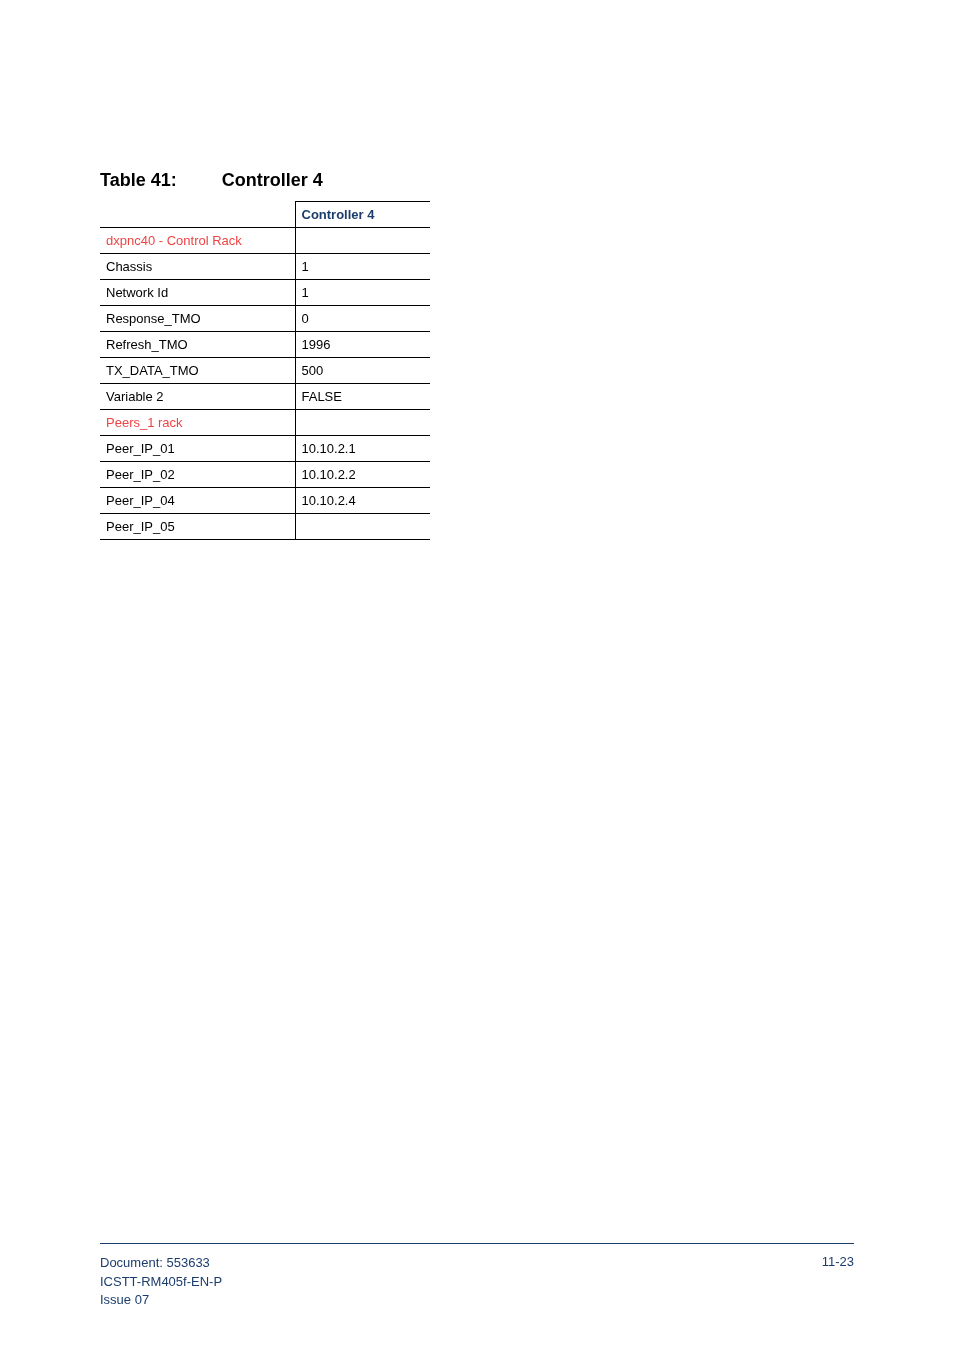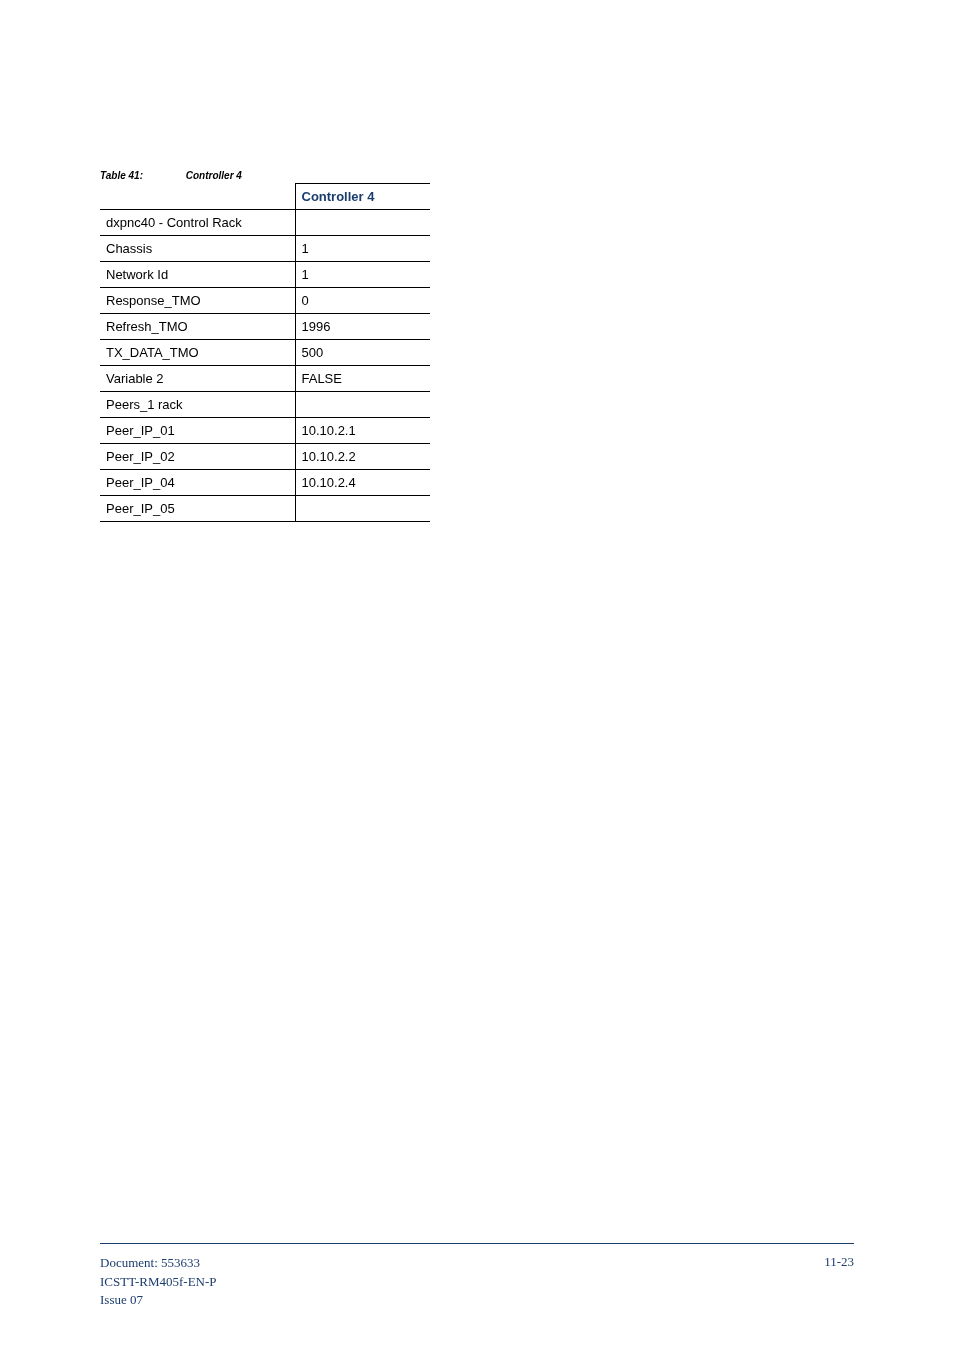--- a/index.html
+++ b/index.html
@@ -9,24 +9,23 @@
     background: #fff;
     position: relative;
     color: #000;
   }
   .page {
     padding: 170px 100px 0 100px;
     position: relative;
     height: 100%;
   }
   .caption {
-    font-size: 10px;
-    margin-bottom: 2px;
+    font-size: 18px;
+    margin-bottom: 10px;
     font-weight: normal;
-    font-style: italic;
   }
   .caption .tbl-label {
     font-weight: bold;
     margin-right: 40px;
   }
   .caption .tbl-title {
     font-weight: bold;
   }
   table {
     border-collapse: collapse;
@@ -46,40 +45,40 @@
     border-top: 1px solid #000;
   }
   td {
     border-bottom: 1px solid #000;
   }
   td.col1 { width: 195px; border-right: none; }
   td.col2 { width: 135px; border-left: 1px solid #000; }
   th.col1 { width: 195px; border-top: none; }
   th.col2 { width: 135px; border-left: 1px solid #000; }
   .section-row td.col1 {
-    color: #000000;
+    color: #ef4444;
   }
   .section-row td.col2 { }
   .footer-rule {
     position: absolute;
     left: 100px;
     right: 100px;
     bottom: 105px;
     border-top: 1px solid #1b3d6d;
   }
   .footer {
     position: absolute;
     left: 100px;
     right: 100px;
     bottom: 40px;
     display: flex;
     justify-content: space-between;
     font-size: 13px;
     color: #1b3d6d;
-    font-family: Liberation Serif, serif;
+    font-family: Liberation Sans, sans-serif;
   }
   .footer .left { line-height: 1.4; }
   .footer .right { }
 </style>
 </head>
 <body>
 
 <div class="page">
 
   <div class="caption">

